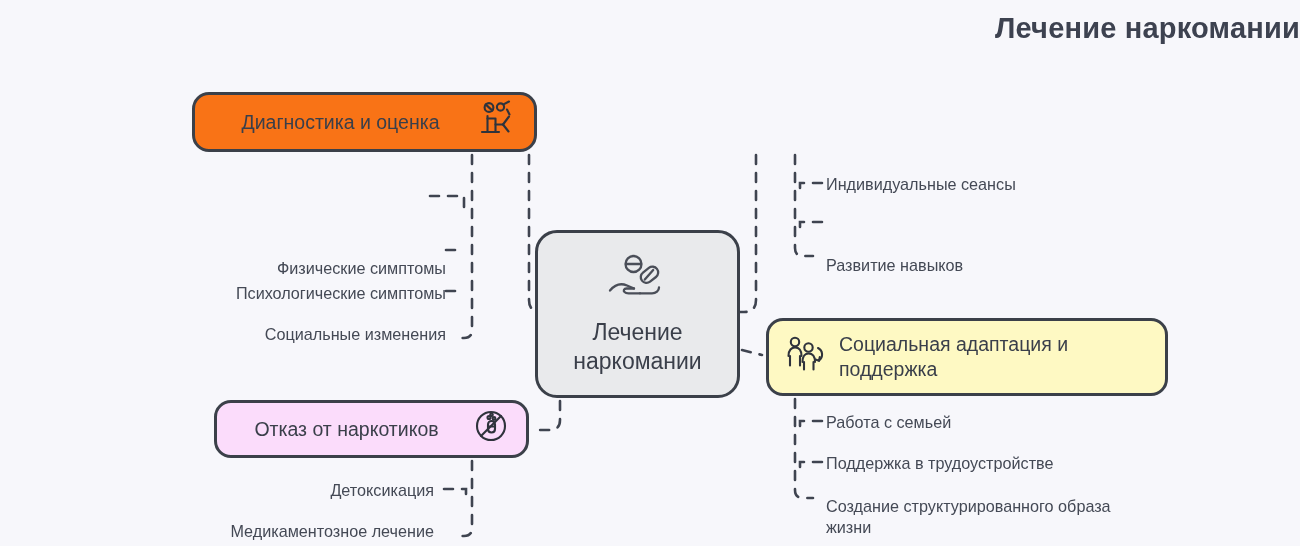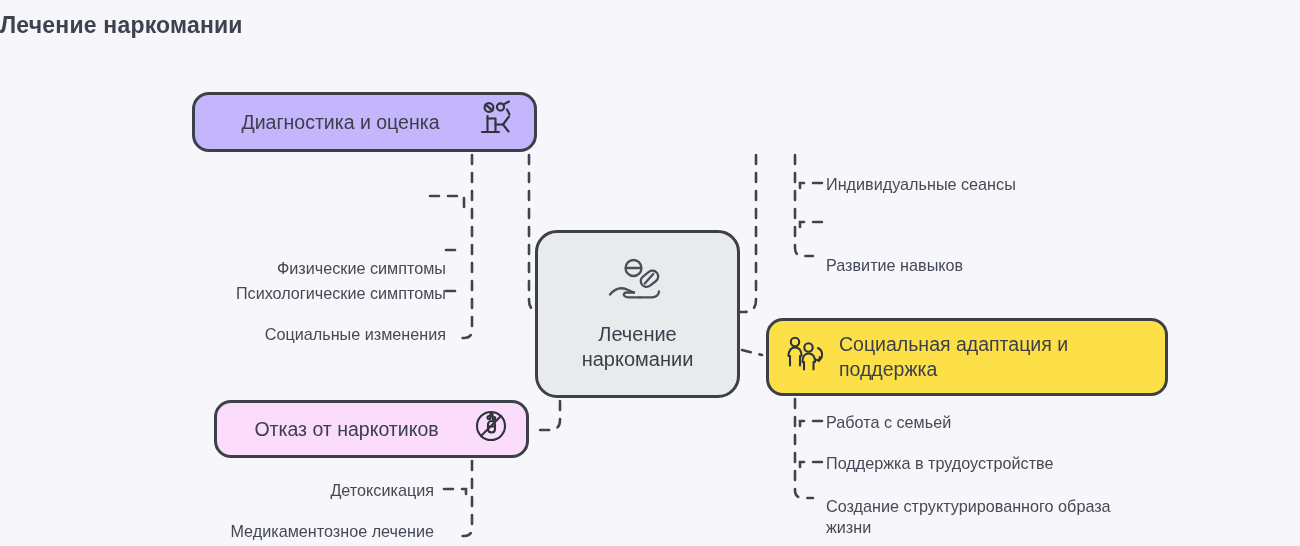--- a/index.html
+++ b/index.html
@@ -19,22 +19,22 @@
     width: 1300px;
     height: 546px;
   }
 
   
   .title {
     position: absolute;
     left: 0;
     top: 12px;
     width: 1300px;
-    text-align: left;
-    font-size: 23px;
+    text-align: right;
+    font-size: 29px;
     font-weight: bold;
     color: #3d4250;
     letter-spacing: .2px;
   }
 
   
   #wires {
     position: absolute;
     left: 0;
     top: 0;
@@ -62,60 +62,60 @@
     font-size: 19.5px;
     color: #3a3f4a;
     line-height: 1.28;
   }
   .node .label { flex: 1 1 auto; }
   .node .gicon { flex: 0 0 auto; display: block; }
 
   .node-diagnostics {
     left: 192px; top: 92px;
     width: 345px; height: 60px;
-    background: #c4b5fd;
+    background: #f97316;
     gap: 8px;
   }
   .node-diagnostics .label { text-align: center; }
 
   .node-rehab {
     left: 729px; top: 92px;
     width: 426px; height: 60px;
     background: #fdf3ab;
   }
 
   .node-refusal {
     left: 214px; top: 400px;
     width: 315px; height: 58px;
     background: #fbdcfb;
   }
   .node-refusal .label { text-align: center; }
 
   .node-social {
     left: 766px; top: 318px;
     width: 402px; height: 78px;
-    background: #fde047;
+    background: #fef9c3;
     align-items: center;
   }
   .node-social .label { line-height: 1.3; }
 
   .node-center {
     left: 535px; top: 230px;
     width: 205px; height: 168px;
     background: #e9eaec;
     border-width: 3.6px;
     border-radius: 22px;
     flex-direction: column;
     justify-content: center;
     gap: 10px;
     padding: 0 12px;
   }
   .node-center .ctext {
     text-align: center;
-    font-size: 20px;
+    font-size: 23px;
     line-height: 1.26;
   }
 
   
   .leaf {
     position: absolute;
     font-size: 16.2px;
     color: #444955;
     line-height: 1.32;
     white-space: nowrap;

